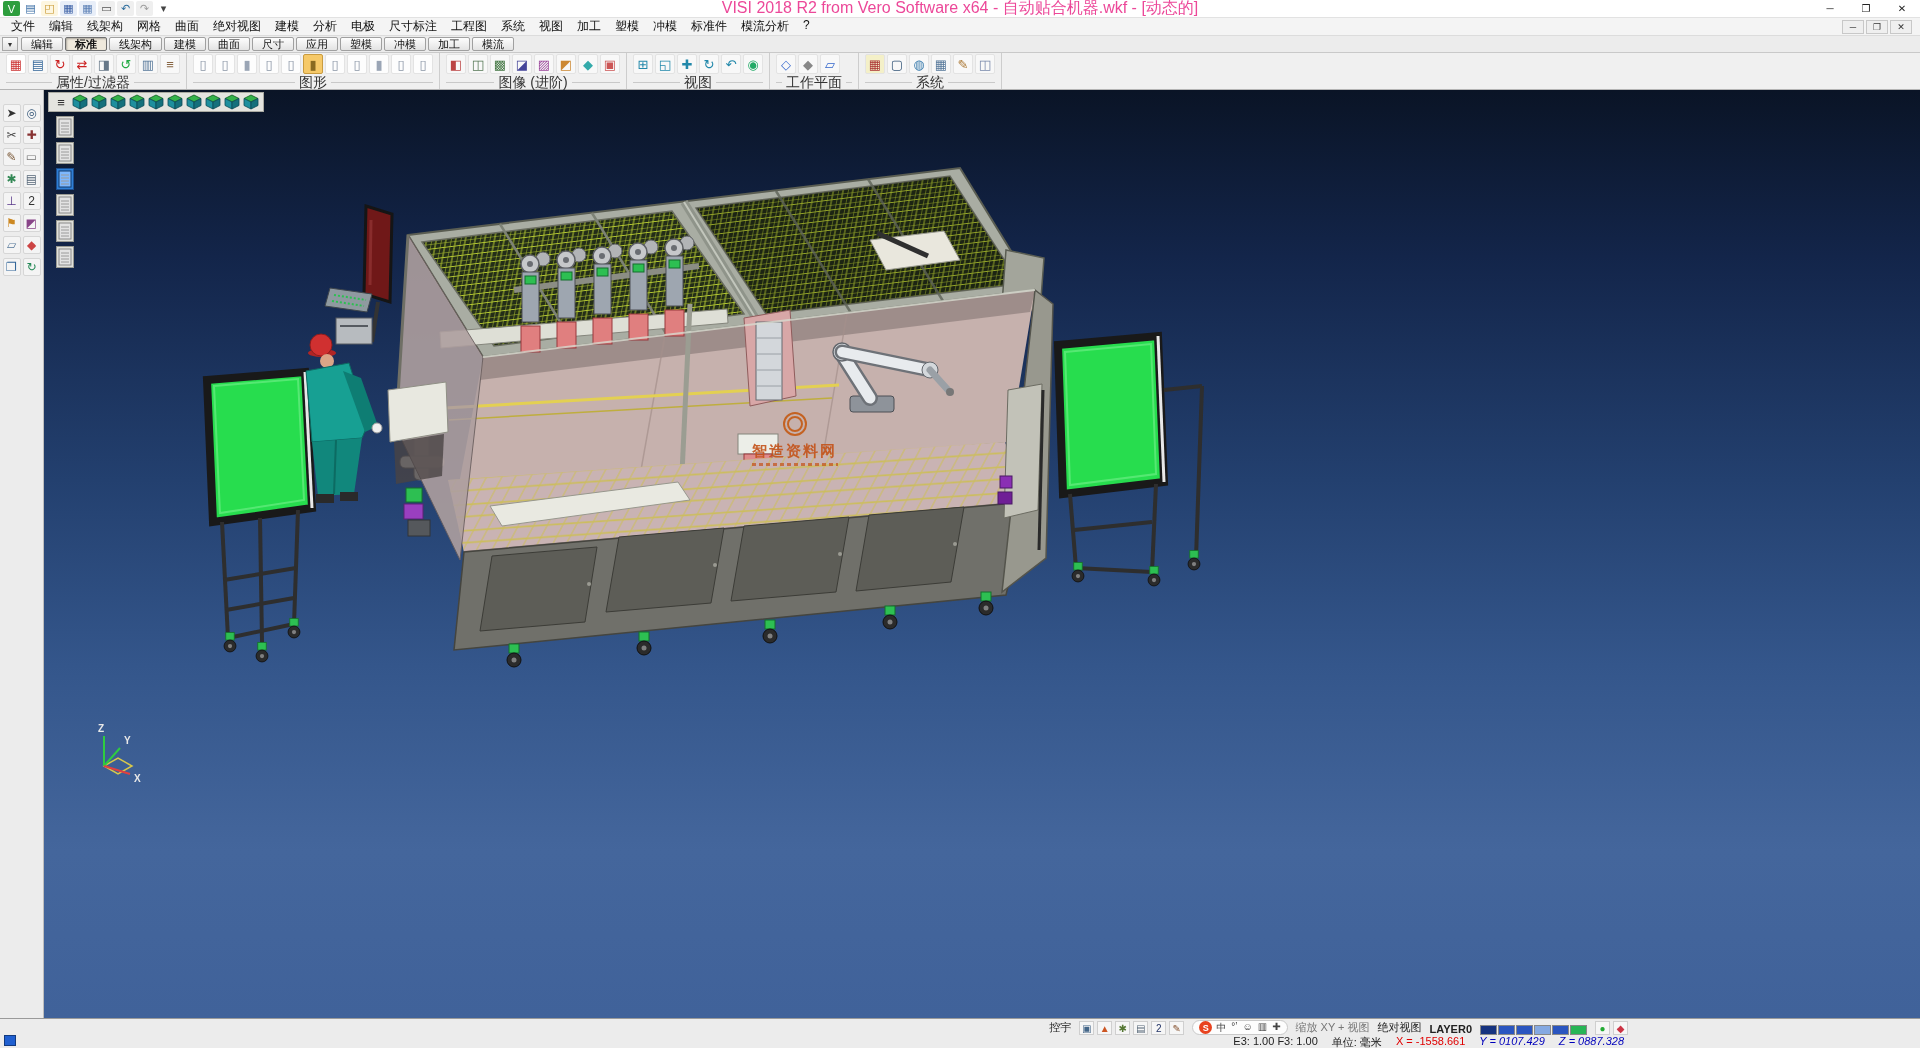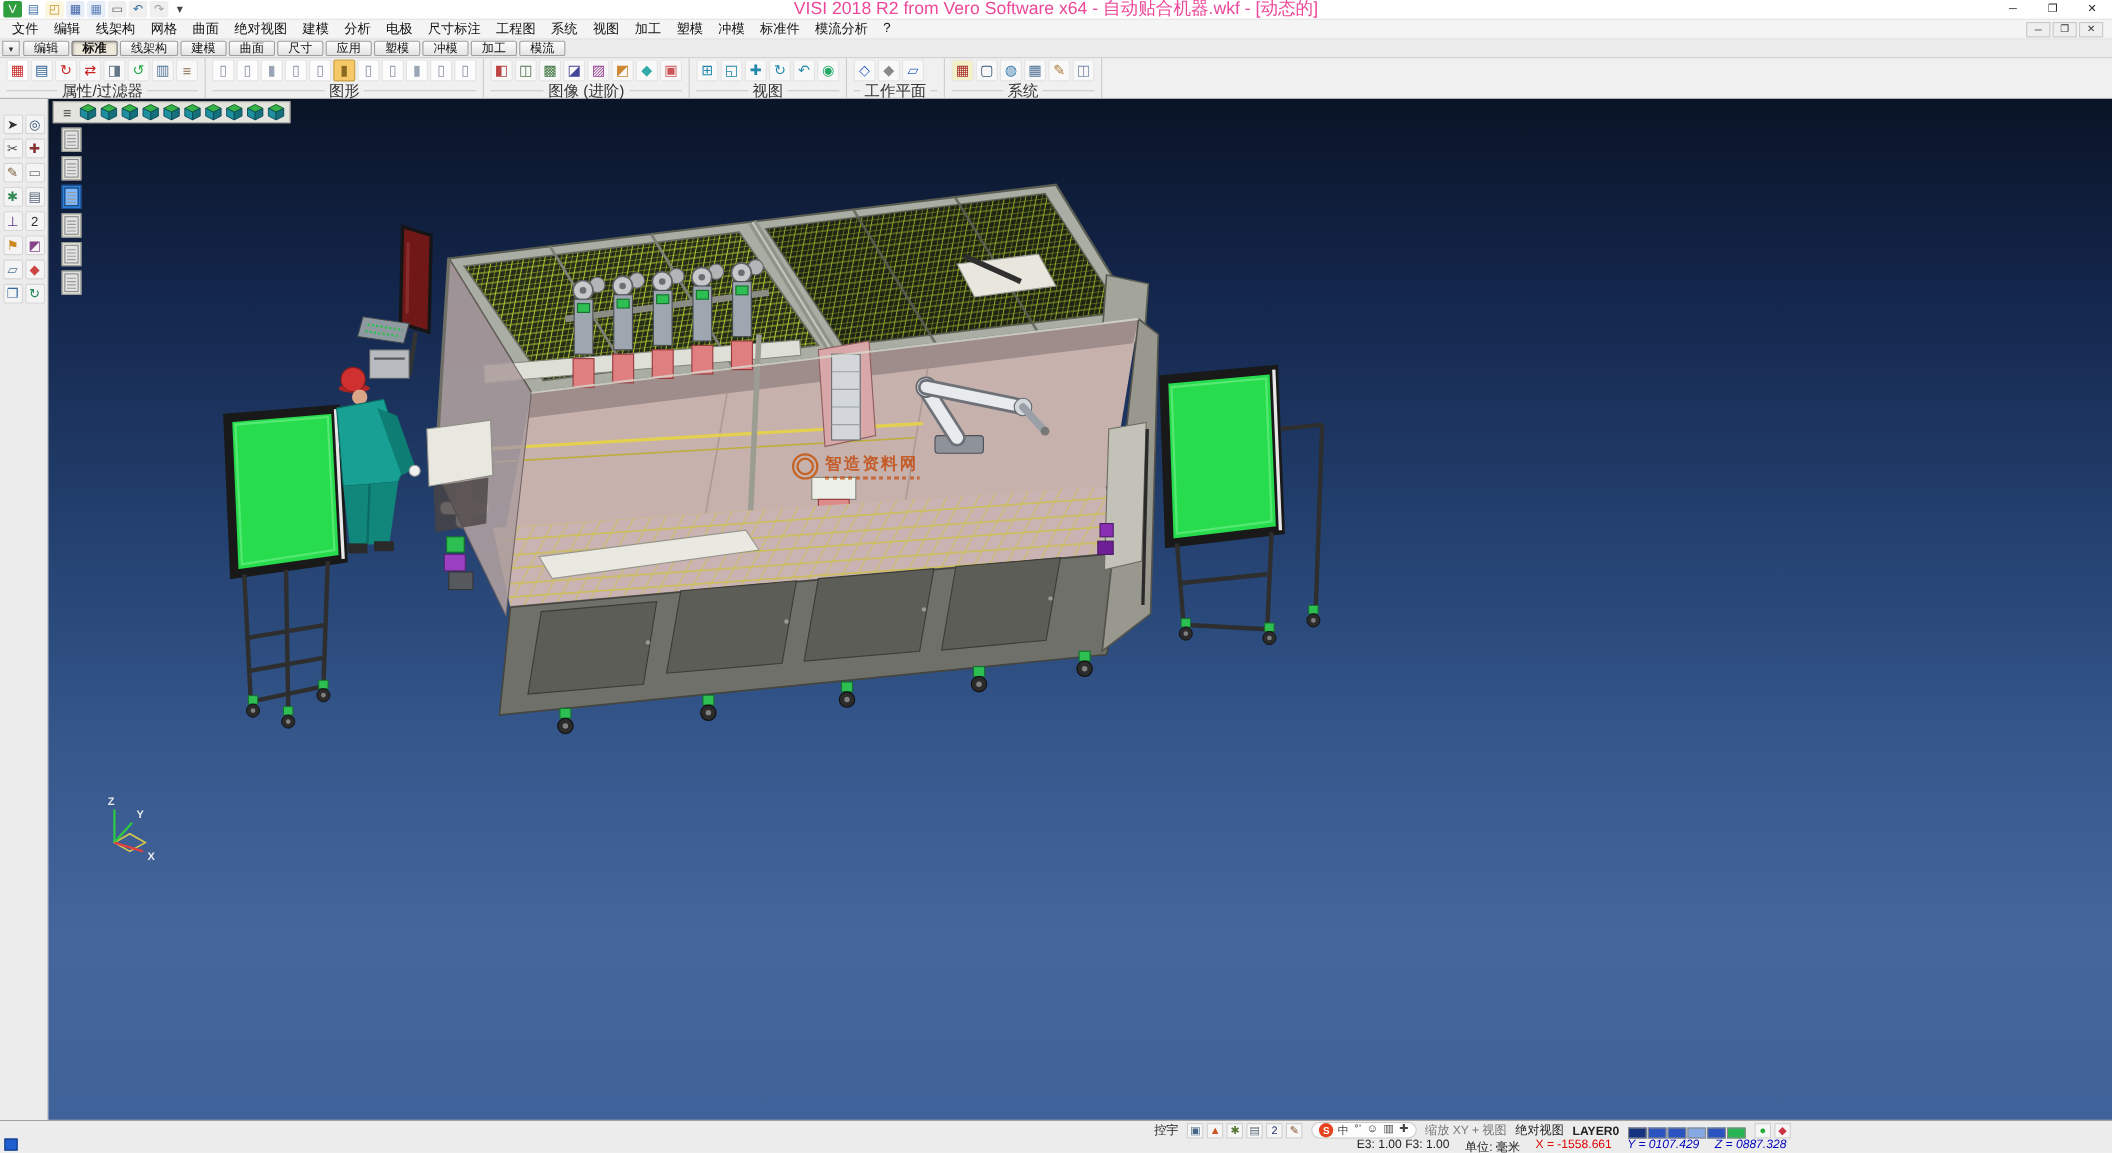--- a/index.html
+++ b/index.html
@@ -47,21 +47,21 @@
 
   .cube-bar { position: absolute; top: 2px; left: 4px; display: flex; align-items: center; gap: 3px; background: #e4e4df; border: 1px solid #aaaaa2; padding: 1px 4px; }
   .cube-menu { width: 16px; height: 16px; display: flex; align-items: center; justify-content: center; font-size: 13px; color: #333; }
   .cube { width: 16px; height: 16px; display: flex; }
 
   .clip-col { position: absolute; top: 26px; left: 12px; display: flex; flex-direction: column; gap: 4px; }
   .board { width: 18px; height: 22px; display: flex; align-items: center; justify-content: center; background: #e0e0db; border: 1px solid #9a9a92; }
   .board.active { background: #2f7fd6; border-color: #1c4f8f; }
   .board.active rect { fill: #7db8ff; stroke: #123a6b; }
 
-  .watermark { position: absolute; left: 676px; top: 322px; width: 150px; display: flex; align-items: center; gap: 6px; opacity: .9; pointer-events: none; }
+  .watermark { position: absolute; left: 676px; top: 322px; width: 150px; display: flex; align-items: center; gap: 6px; opacity: .9; pointer-events: none; flex-direction: column; }
   .wm-logo { width: 24px; height: 24px; border: 2px solid #c45a14; border-radius: 50%; display: flex; align-items: center; justify-content: center; }
   .wm-logo::after { content: ""; width: 12px; height: 12px; border: 2px solid #c45a14; border-radius: 50%; }
   .wm-col { display: flex; flex-direction: column; }
   .wm-text { font-size: 15px; font-weight: bold; letter-spacing: 2px; color: #c4531a; white-space: nowrap; }
   .wm-sub { margin-top: 2px; height: 3px; width: 86px; background: repeating-linear-gradient(90deg,#c4531a 0 4px, transparent 4px 7px); opacity: .8; }
 
   
   .statusbar { height: 30px; background: #ececec; border-top: 1px solid #9a9a9a; font-size: 11px; }
   .sb-row1 { height: 16px; display: flex; align-items: flex-end; padding: 0 6px; gap: 8px; }
   .sb-row2 { height: 14px; display: flex; align-items: flex-start; padding: 0 4px; gap: 14px; }

